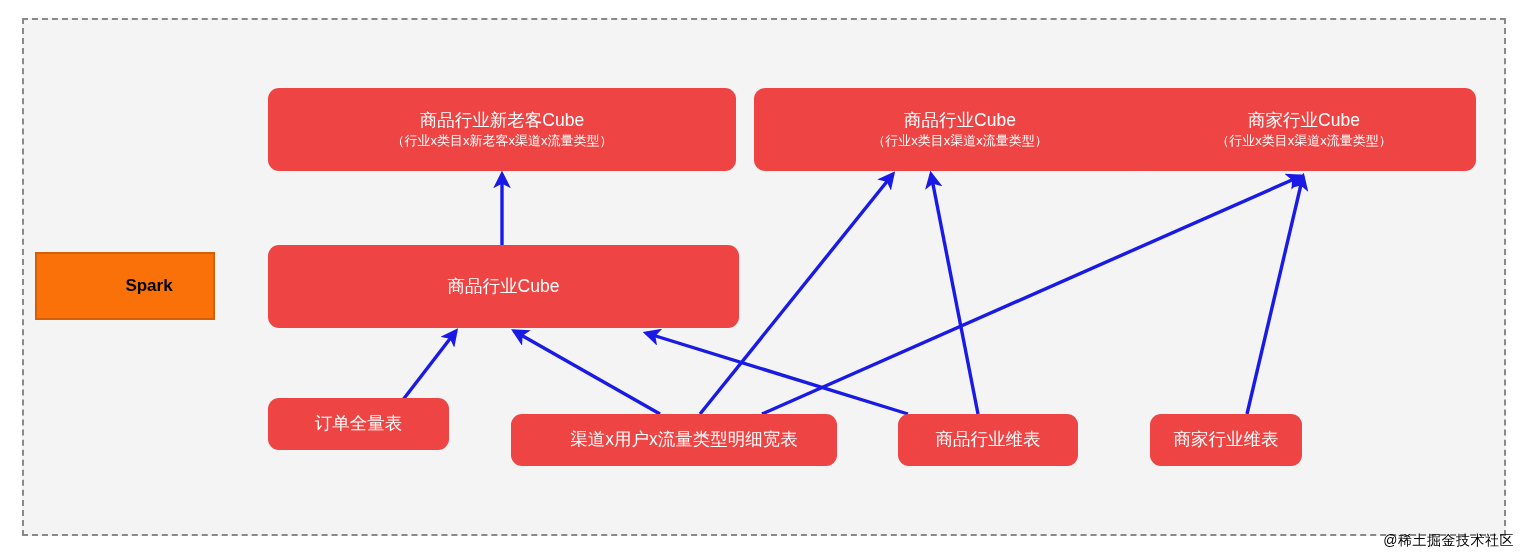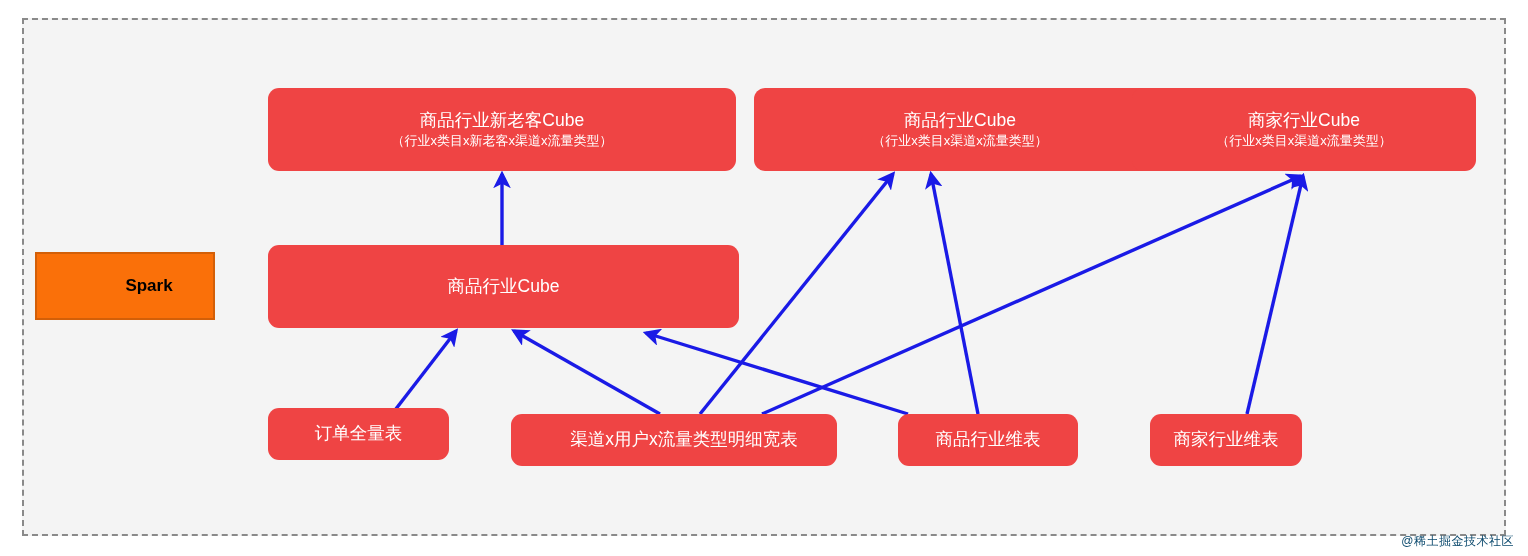--- a/index.html
+++ b/index.html
@@ -60,22 +60,22 @@
     color: #000000;
     font-weight: bold;
     font-size: 17px;
     border-radius: 0;
     padding-left: 48px;
   }
   #watermark {
     position: absolute;
     right: 14px;
     bottom: 6px;
-    font-size: 12px;
-    color: #0c4a6e;
+    font-size: 14px;
+    color: #000000;
     letter-spacing: 0.5px;
     white-space: nowrap;
   }
 </style>
 </head>
 <body>
 
 <div id="canvas">
 
   <div id="frame"></div>
@@ -114,21 +114,21 @@
 
   <div class="node" style="left:1132px; top:88px; width:344px; height:83px;">
     <div class="t1">商家行业Cube</div>
     <div class="t2">（行业x类目x渠道x流量类型）</div>
   </div>
 
   <div class="node" style="left:268px; top:245px; width:471px; height:83px;">
     <div class="t1">商品行业Cube</div>
   </div>
 
-  <div class="node single" style="left:268px; top:408px; width:181px; height:52px;">
+  <div class="node single" style="left:268px; top:398px; width:181px; height:52px;">
     <div>订单全量表</div>
   </div>
 
   <div class="node single" style="left:511px; top:414px; width:326px; height:52px;padding-left:20px;">
     <div>渠道x用户x流量类型明细宽表</div>
   </div>
 
   <div class="node single" style="left:898px; top:414px; width:180px; height:52px;">
     <div>商品行业维表</div>
   </div>

